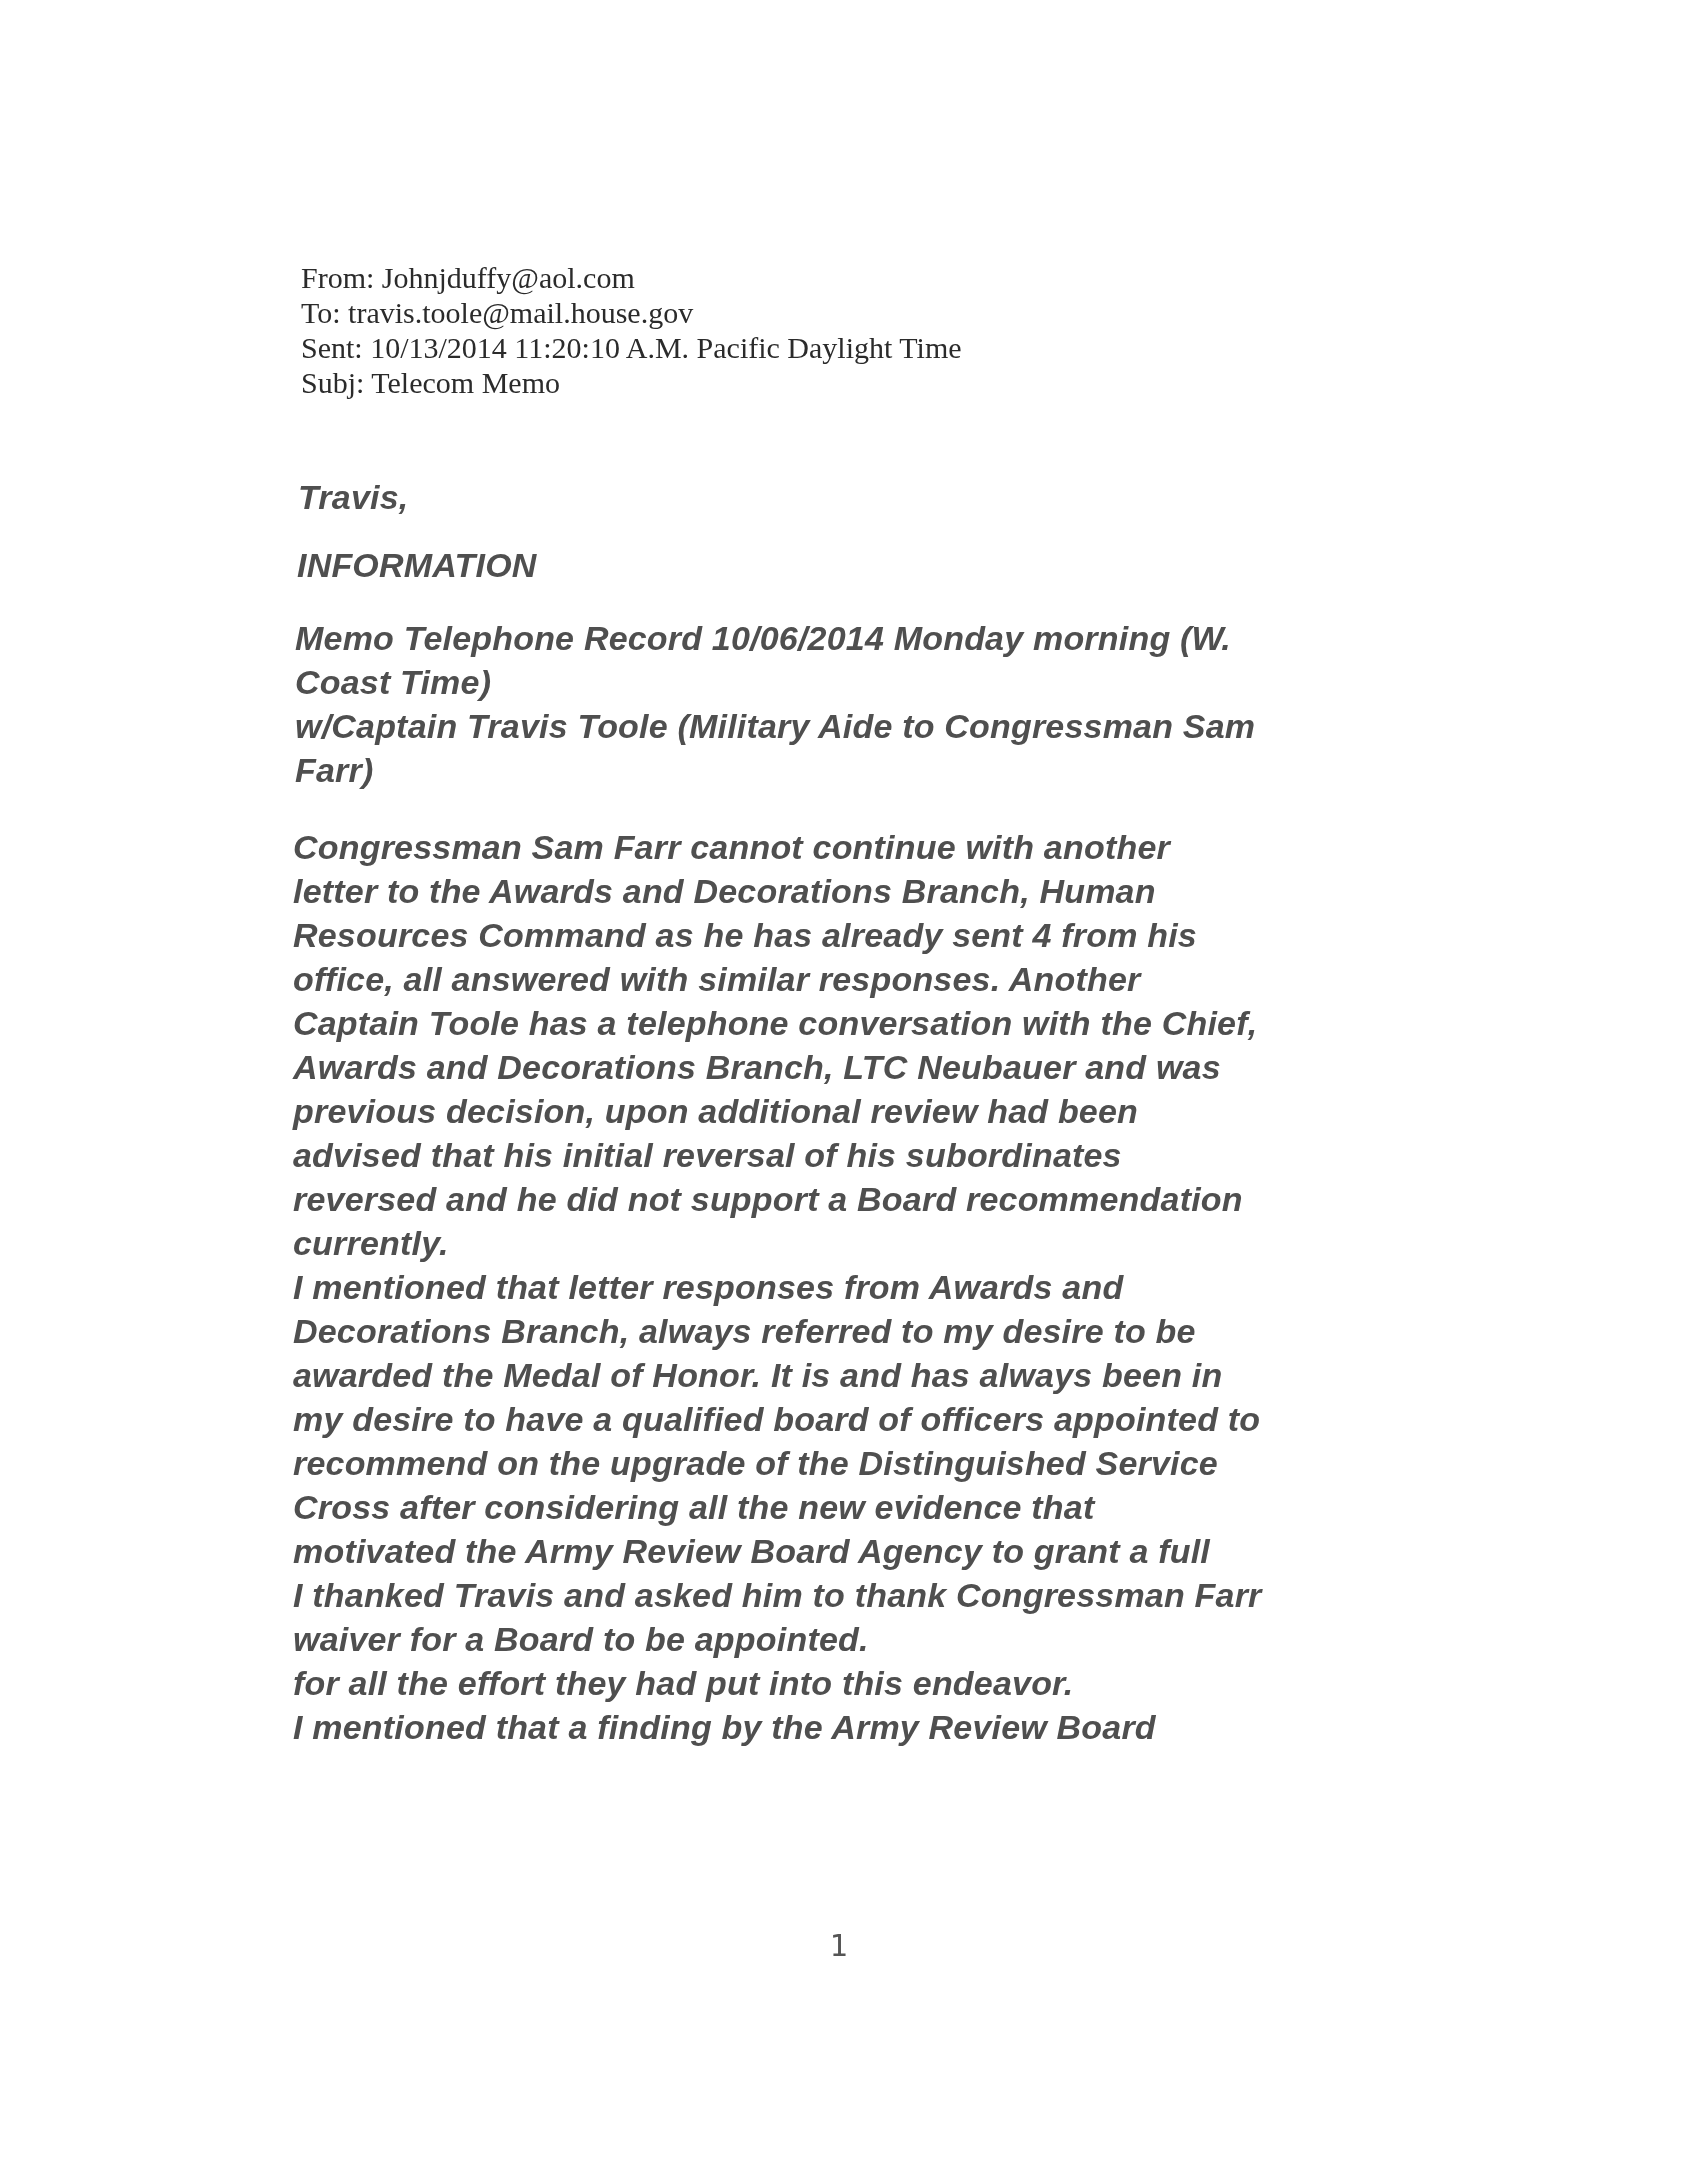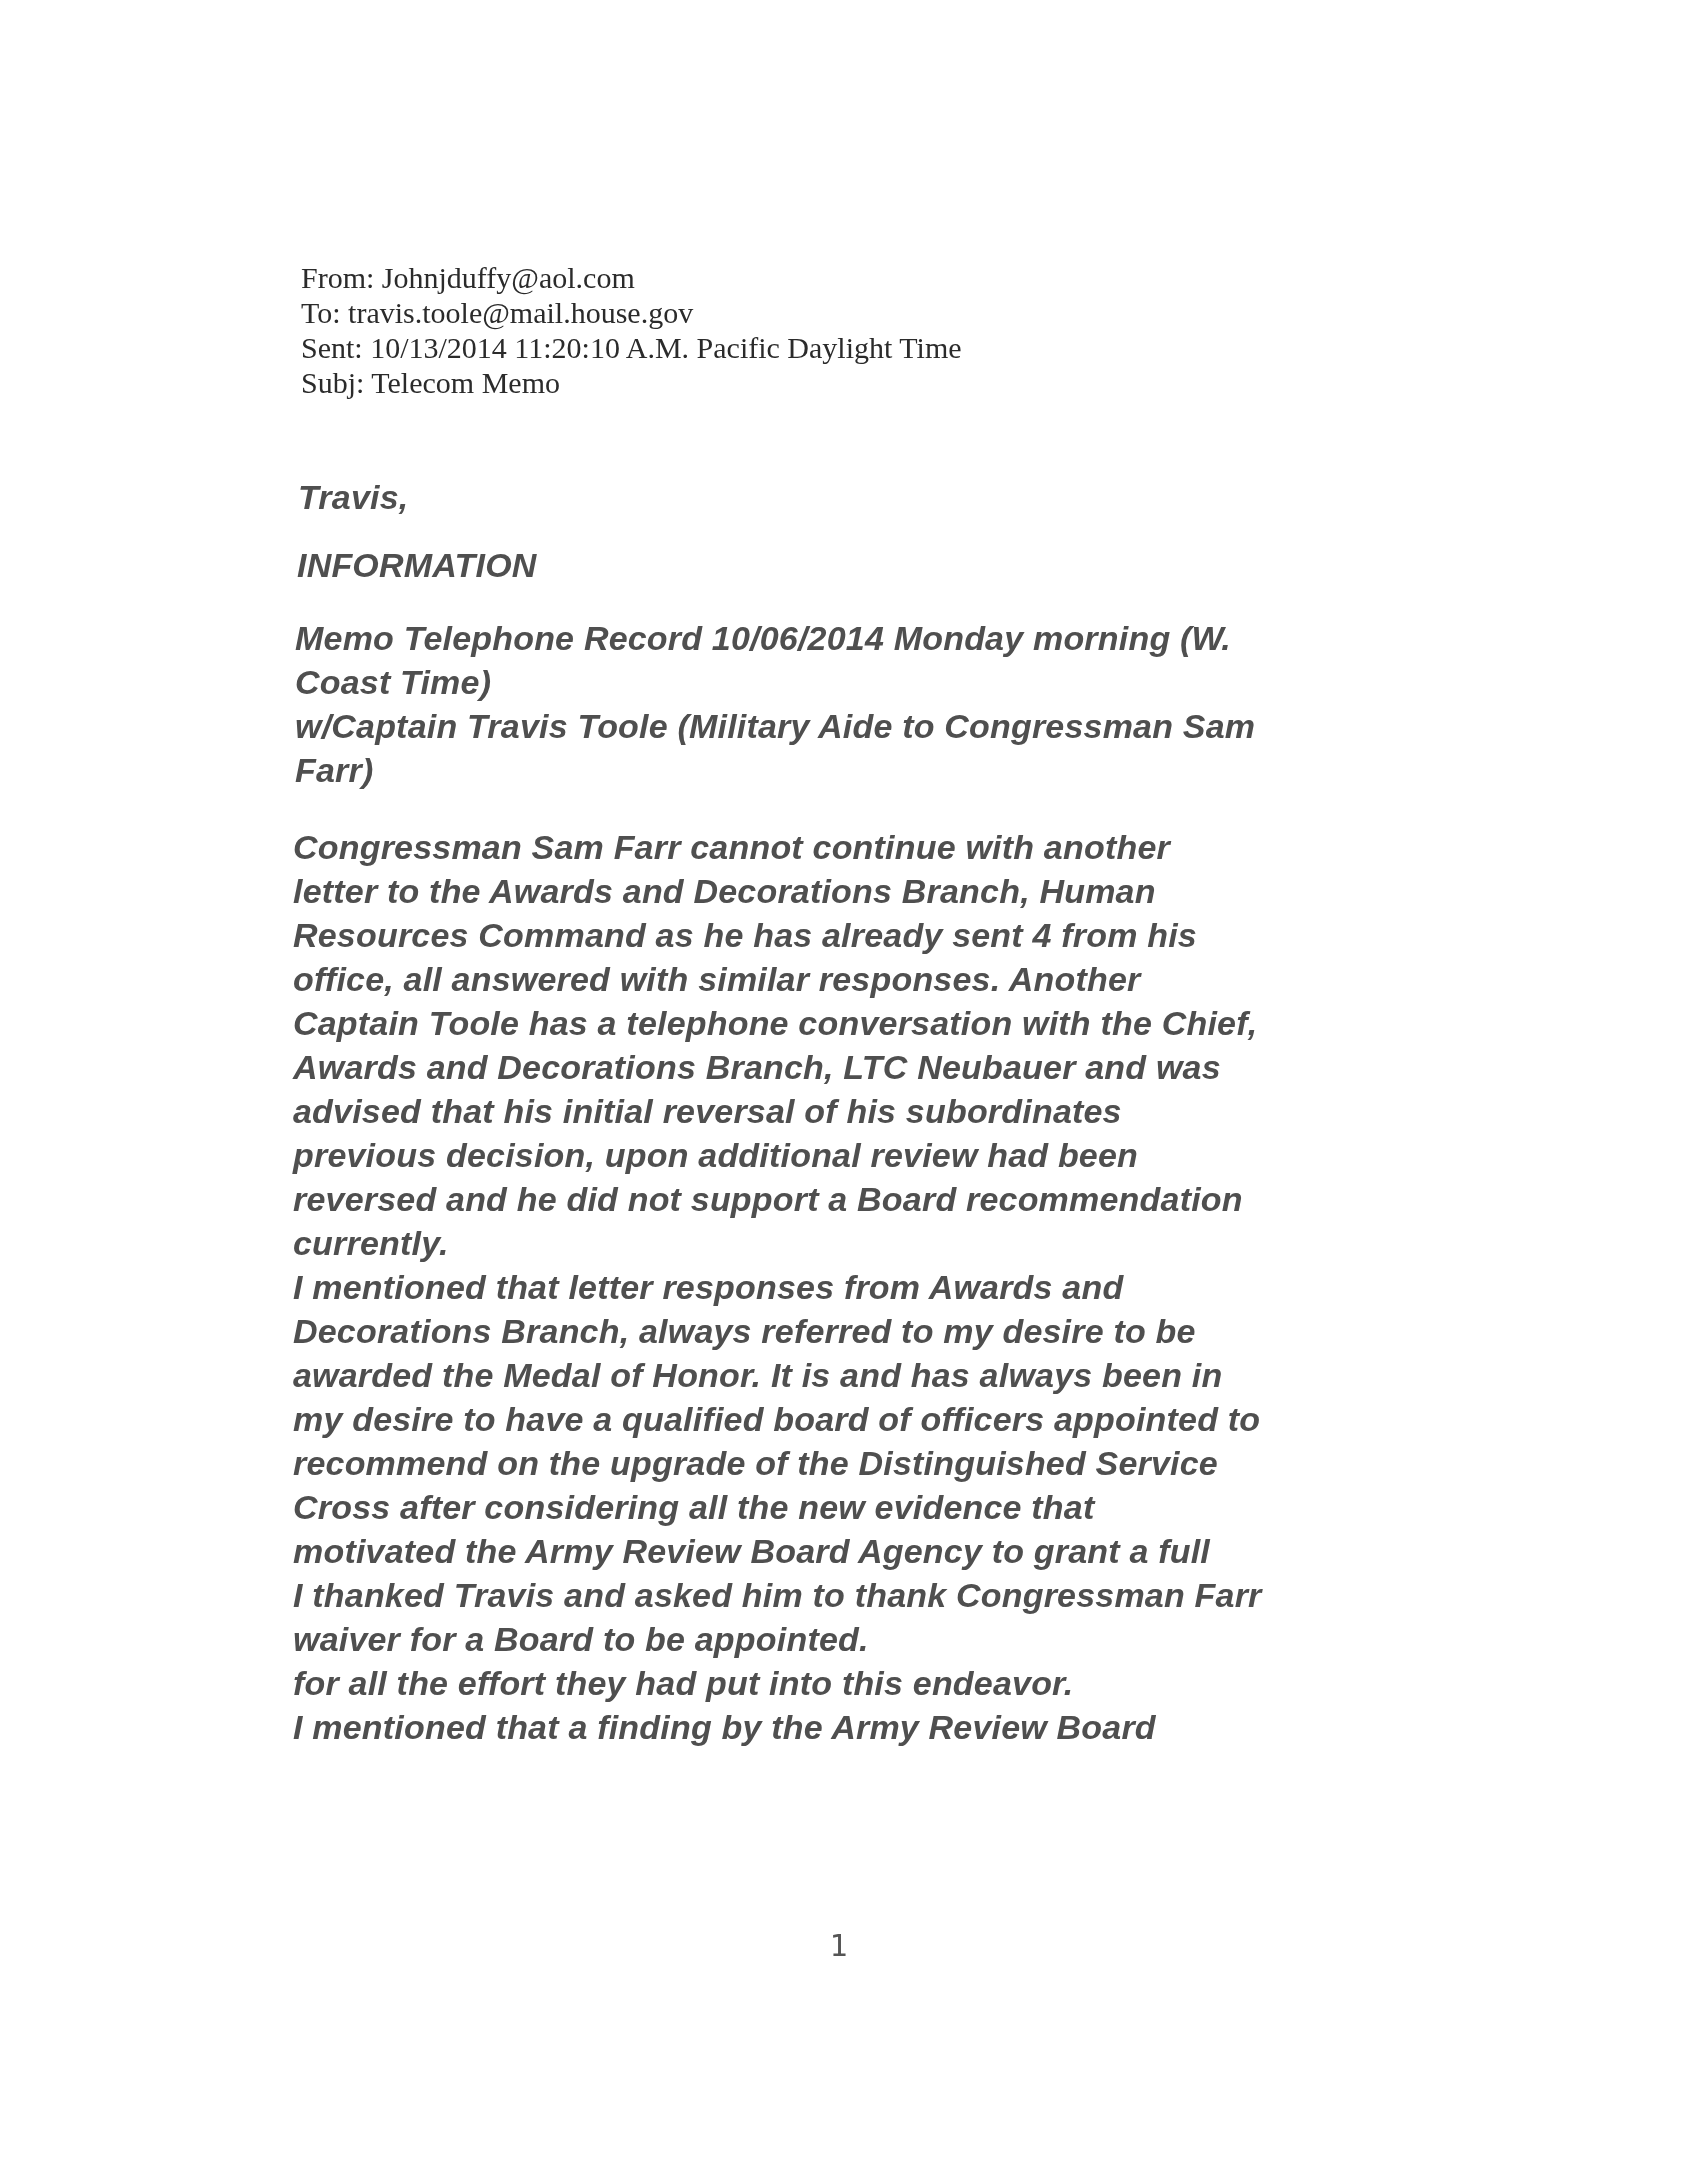--- a/index.html
+++ b/index.html
@@ -100,22 +100,22 @@
     <span class="line">Farr)</span>
   </div>
 
   <div class="memo-body bold-it">
     <span class="line">Congressman Sam Farr cannot continue with another</span>
     <span class="line">letter to the Awards and Decorations Branch, Human</span>
     <span class="line">Resources Command as he has already sent 4 from his</span>
     <span class="line">office, all answered with similar responses. Another</span>
     <span class="line">Captain Toole has a telephone conversation with the Chief,</span>
     <span class="line">Awards and Decorations Branch, LTC Neubauer and was</span>
+    <span class="line">previous decision, upon additional review had been</span>
     <span class="line">advised that his initial reversal of his subordinates</span>
-    <span class="line">previous decision, upon additional review had been</span>
     <span class="line">reversed and he did not support a Board recommendation</span>
     <span class="line">currently.</span>
     <span class="line">I mentioned that letter responses from Awards and</span>
     <span class="line">Decorations Branch, always referred to my desire to be</span>
     <span class="line">awarded the Medal of Honor. It is and has always been in</span>
     <span class="line">my desire to have a qualified board of officers appointed to</span>
     <span class="line">recommend on the upgrade of the Distinguished Service</span>
     <span class="line">Cross after considering all the new evidence that</span>
     <span class="line">motivated the Army Review Board Agency to grant a full</span>
     <span class="line">I thanked Travis and asked him to thank Congressman Farr</span>

